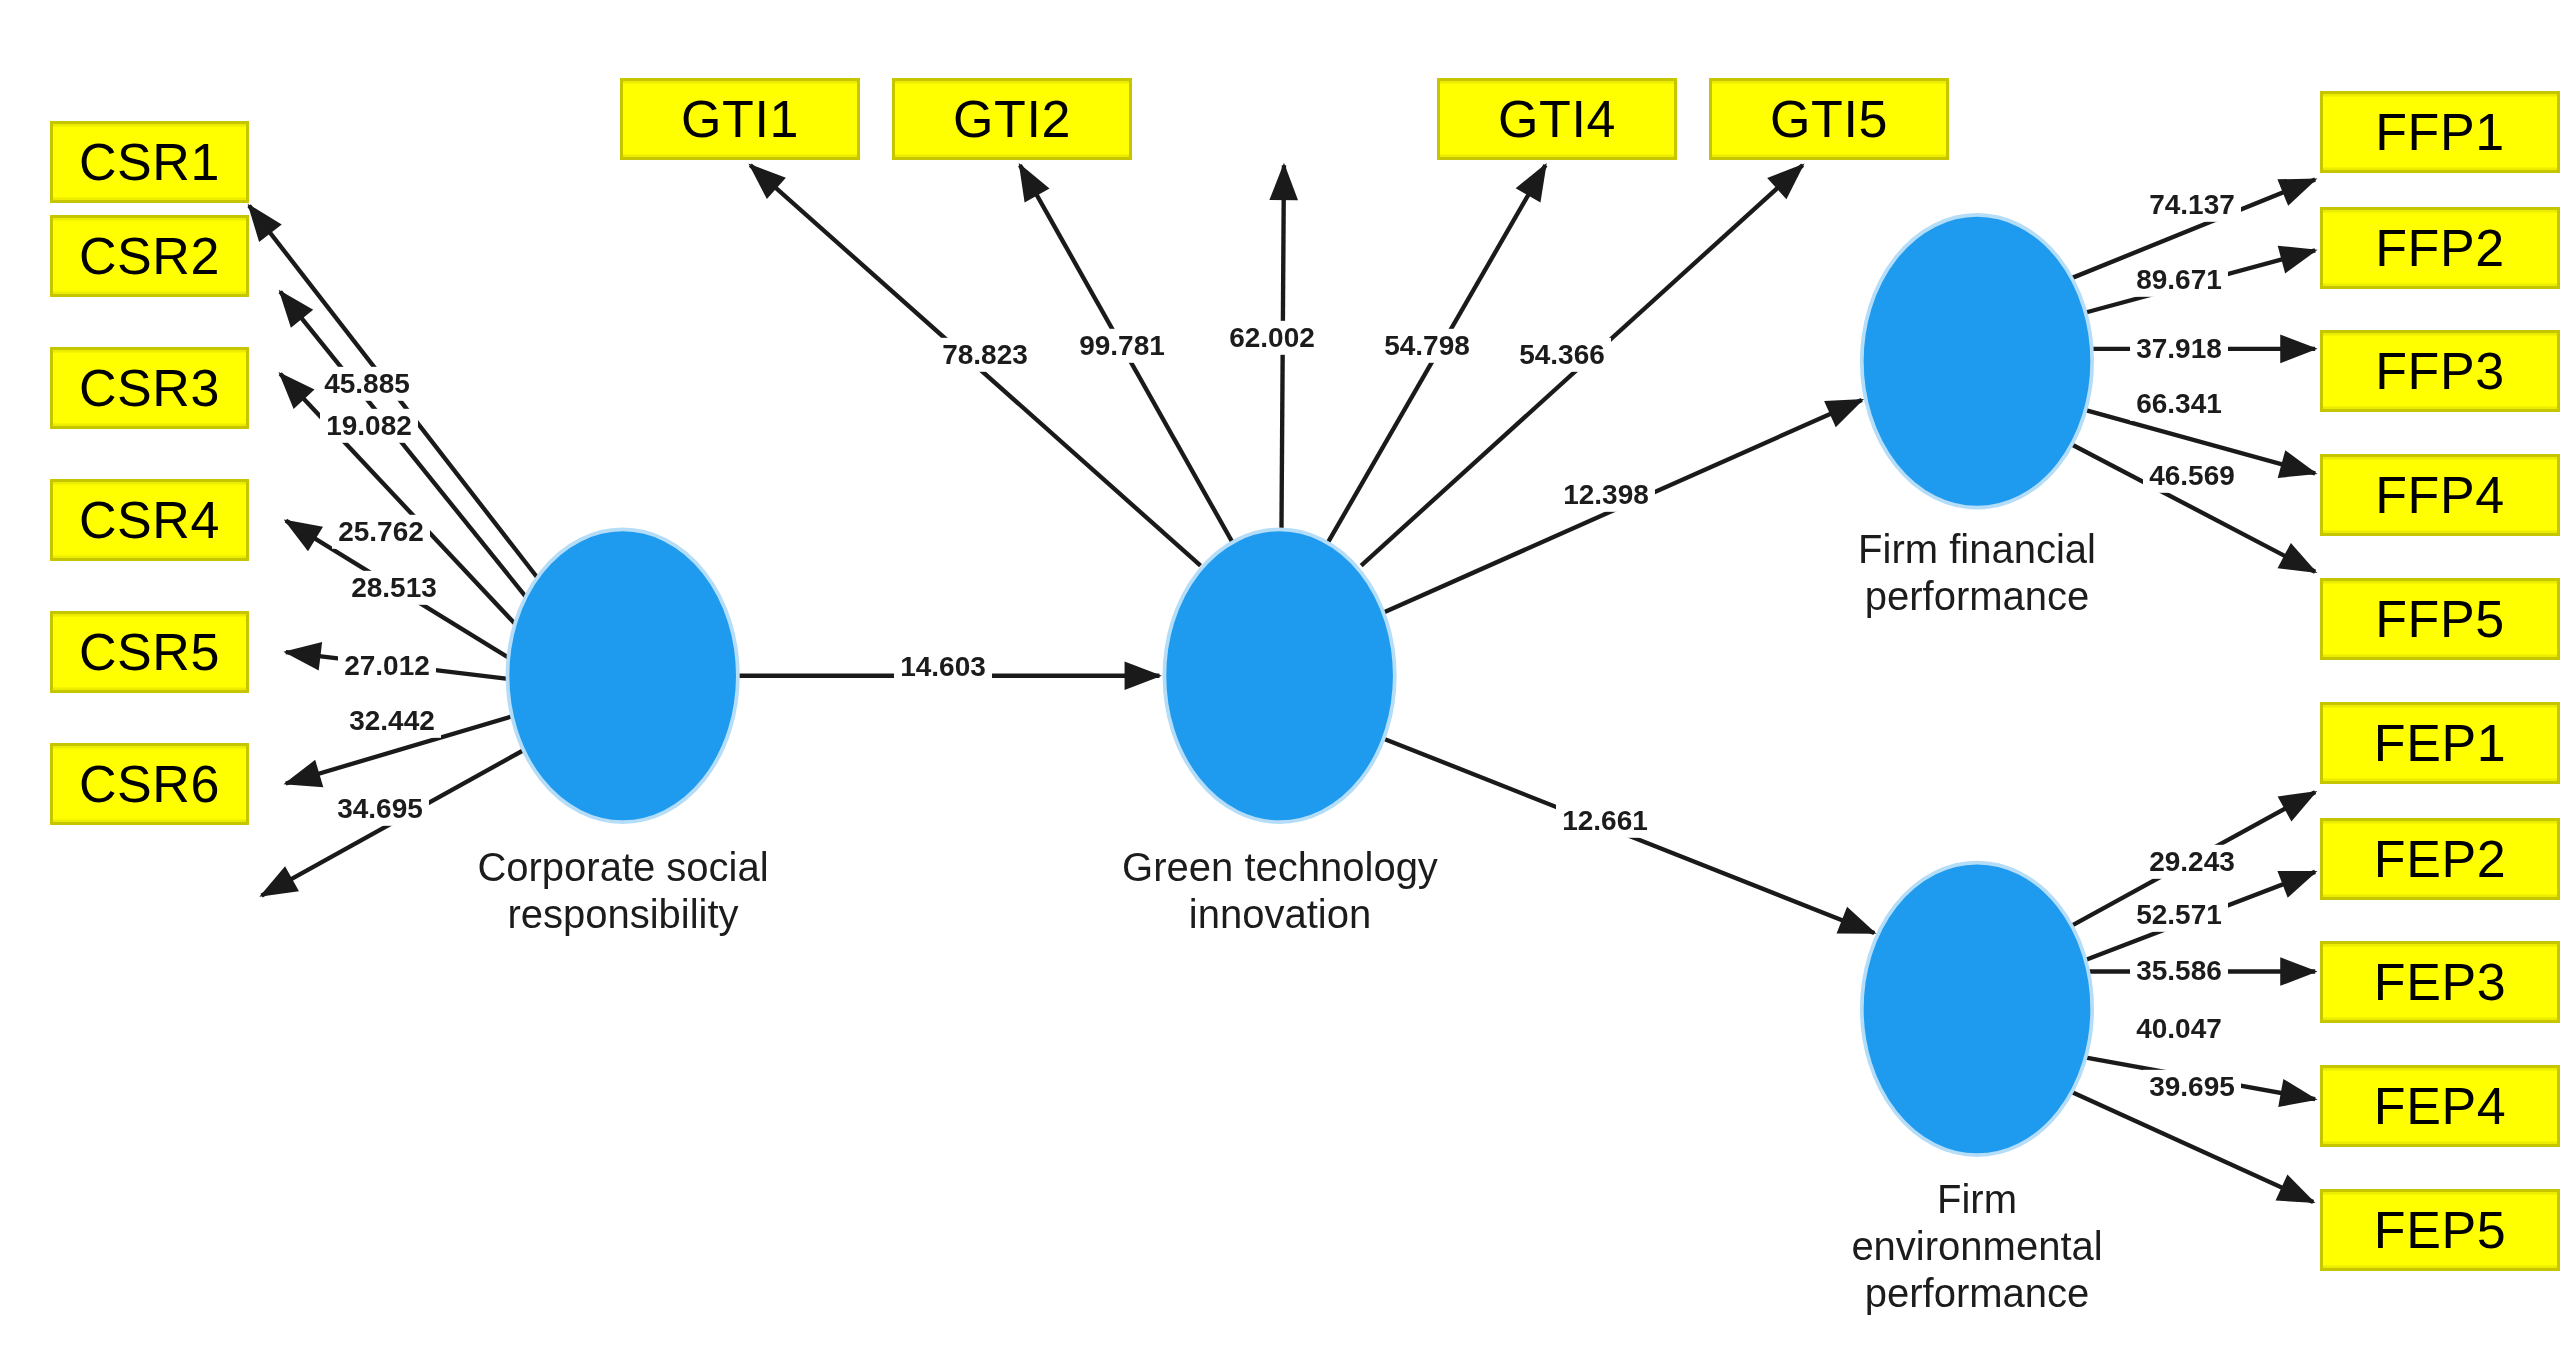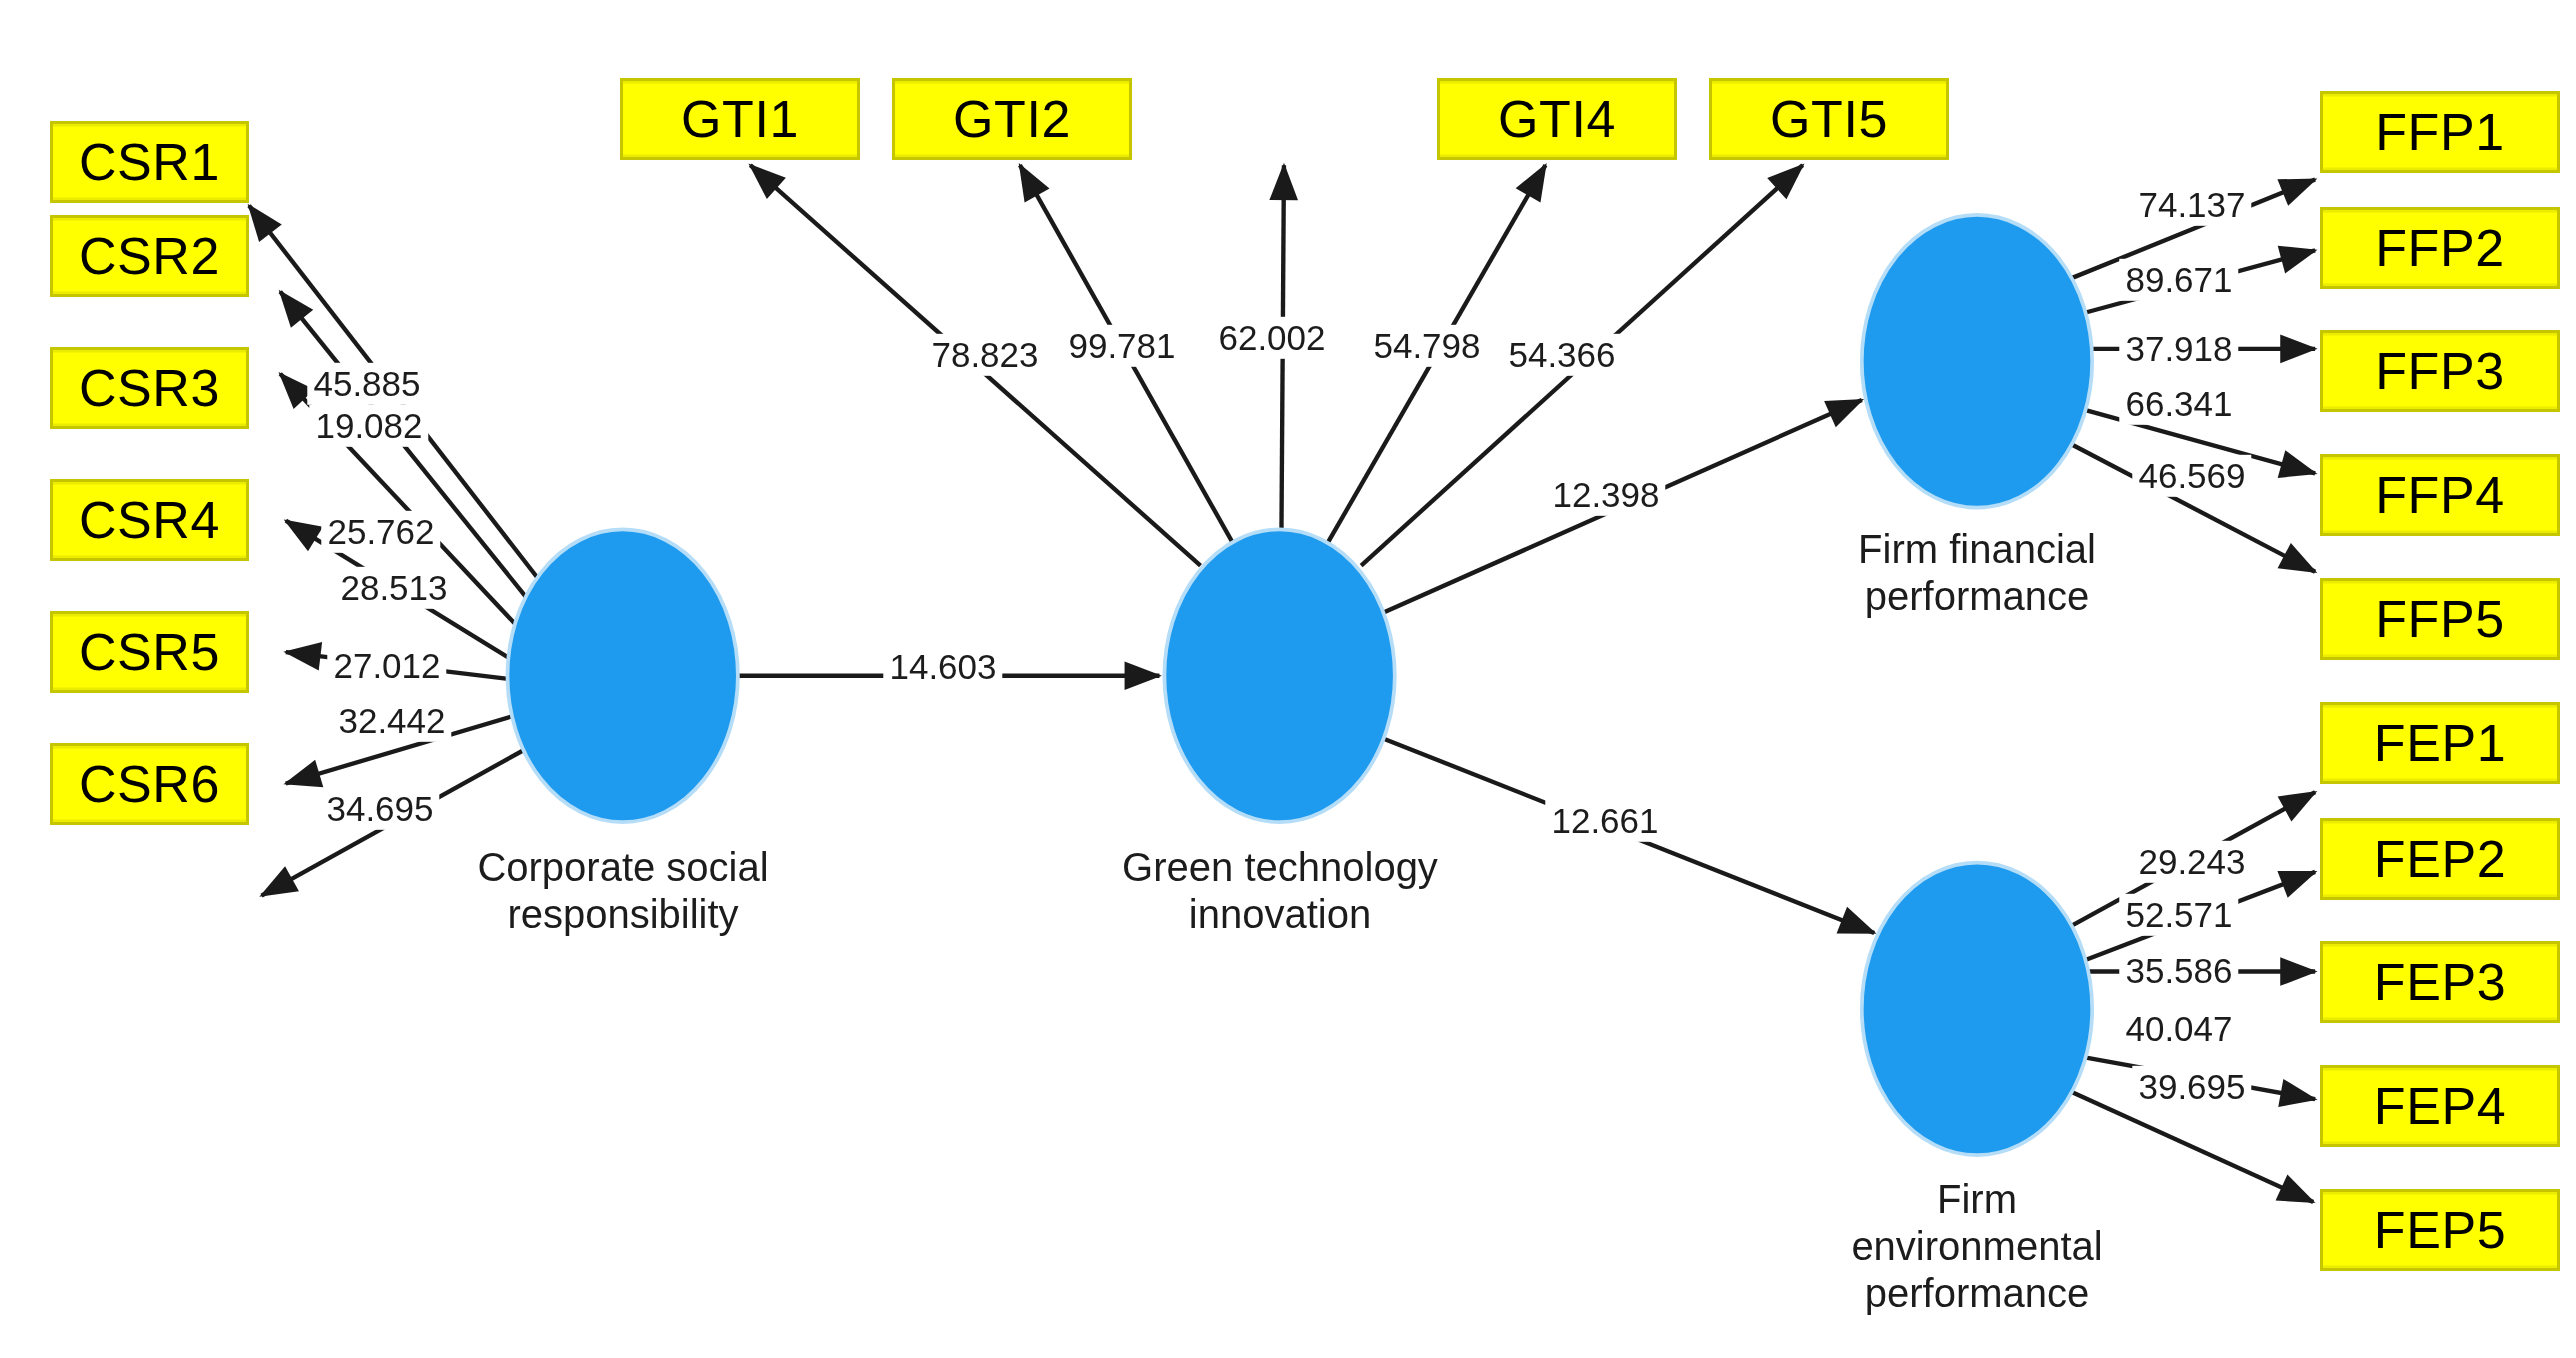--- a/index.html
+++ b/index.html
@@ -25,23 +25,23 @@
     border: 3.1px solid var(--indicator-border, #c6c600);
     box-shadow: inset 0 2.5px 0 rgba(220,220,0,0.55), inset 0 -2.5px 0 rgba(220,220,0,0.55);
     display: flex; align-items: center; justify-content: center;
   }
   .box.w385 { width: 240px; height: 82px; }
   .box span {
     font-size: 52px; color: #000; letter-spacing: 0.6px;
   }
   .num {
     position: absolute; transform: translate(-50%, -50%);
-    font-size: 35px; color: var(--text, #1c1c1c);
+    font-size: 28px; color: var(--text, #1c1c1c);
     background: var(--background, #ffffff);
-    padding: 1.2px 6.2px; white-space: nowrap; z-index: 5;
+    padding: 1.2px 6.2px; white-space: nowrap; z-index: 5; font-weight: bold;
   }
   .cname {
     position: absolute; text-align: center;
     font-size: 40px; line-height: 47px; color: var(--text, #1c1c1c);
     z-index: 4;
   }
 </style>
 </head>
 <body>
 

